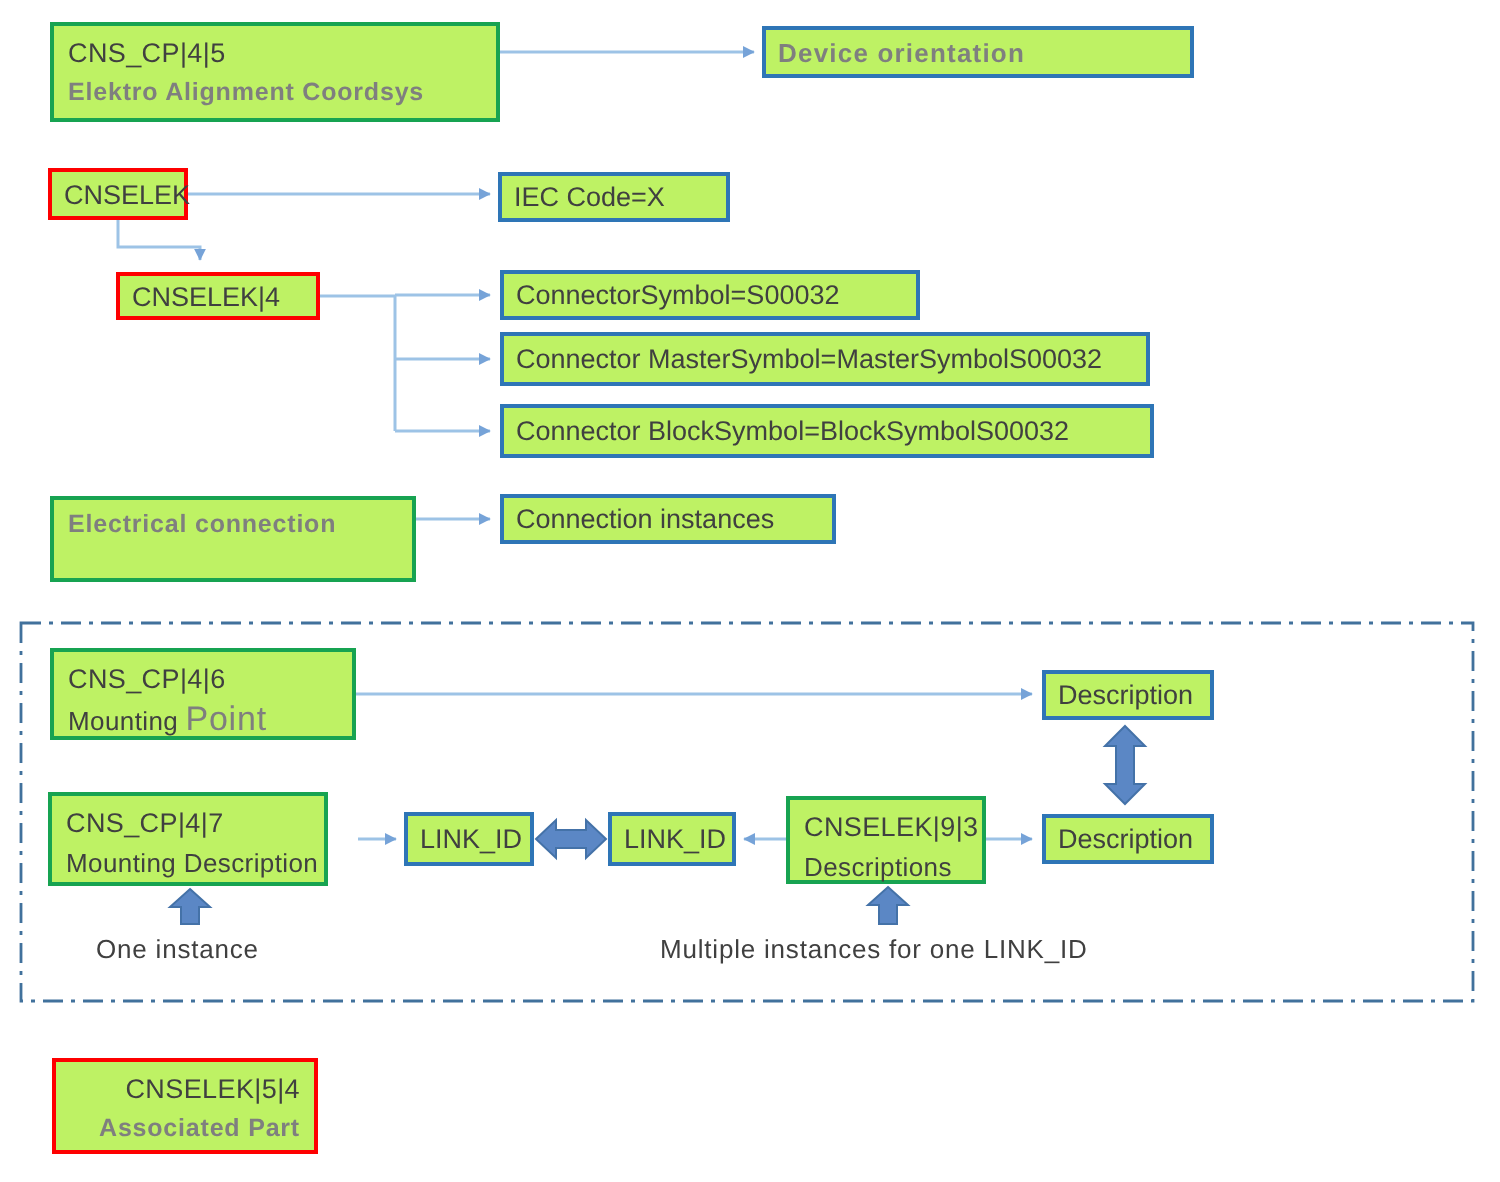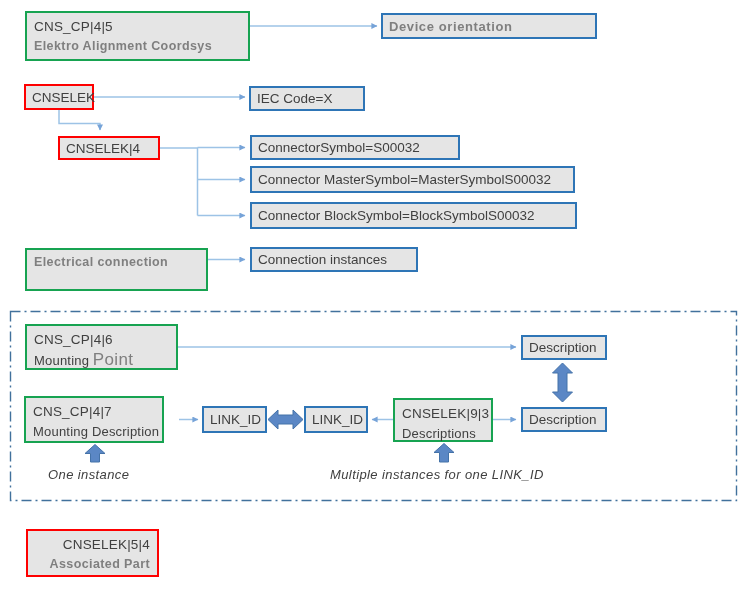--- a/index.html
+++ b/index.html
@@ -2,35 +2,35 @@
 <html><head>
 <meta charset="utf-8">
 <style>
   html,body{margin:0;padding:0;background:#ffffff;}
   #canvas{
     position:relative;width:750px;height:591px;background:#ffffff;overflow:hidden;
     font-family:"Liberation Sans",sans-serif;
   }
   #wires{position:absolute;left:0;top:0;width:750px;height:591px;}
   .box{
-    position:absolute;box-sizing:border-box;background:#e5e5e5;color:#404040;
+    position:absolute;box-sizing:border-box;background:#bef264;color:#404040;
   }
   .green{border:2px solid #17A351;}
   .red{border:2px solid #FE0000;text-align:right;}
   .blue{border:2px solid #2E75B6;}
   .two{padding:3px 7px;}
   .l1{font-size:13.5px;line-height:21px;letter-spacing:0.2px;white-space:nowrap;}
   .l2{font-size:12.5px;line-height:19px;font-weight:bold;color:#7f7f7f;letter-spacing:0.4px;white-space:nowrap;}
   .l2.plain, .plain{font-weight:normal;color:#404040;letter-spacing:0.2px;font-size:13px;}
   .mixed{font-size:13px;line-height:19px;white-space:nowrap;}
   .mixed .graypart{font-weight:normal;color:#7f7f7f;letter-spacing:0.4px;font-size:17px;}
   .single{display:flex;align-items:center;padding:0 6px;font-size:13.5px;white-space:nowrap;}
   .single.graylabel{font-weight:bold;color:#7f7f7f;letter-spacing:0.6px;font-size:13px;}
   .floatlabel{
-    position:absolute;font-size:13px;color:#404040;letter-spacing:0.4px;white-space:nowrap;font-style:italic;
+    position:absolute;font-size:13px;color:#404040;letter-spacing:0.4px;white-space:nowrap;
   }
 </style>
 </head>
 <body>
 
 <div id="canvas">
 
   <svg id="wires" viewBox="0 0 750 591" xmlns="http://www.w3.org/2000/svg">
     <defs>
       <marker id="arr" markerWidth="7" markerHeight="7" refX="5.6" refY="3" orient="auto" markerUnits="userSpaceOnUse">

